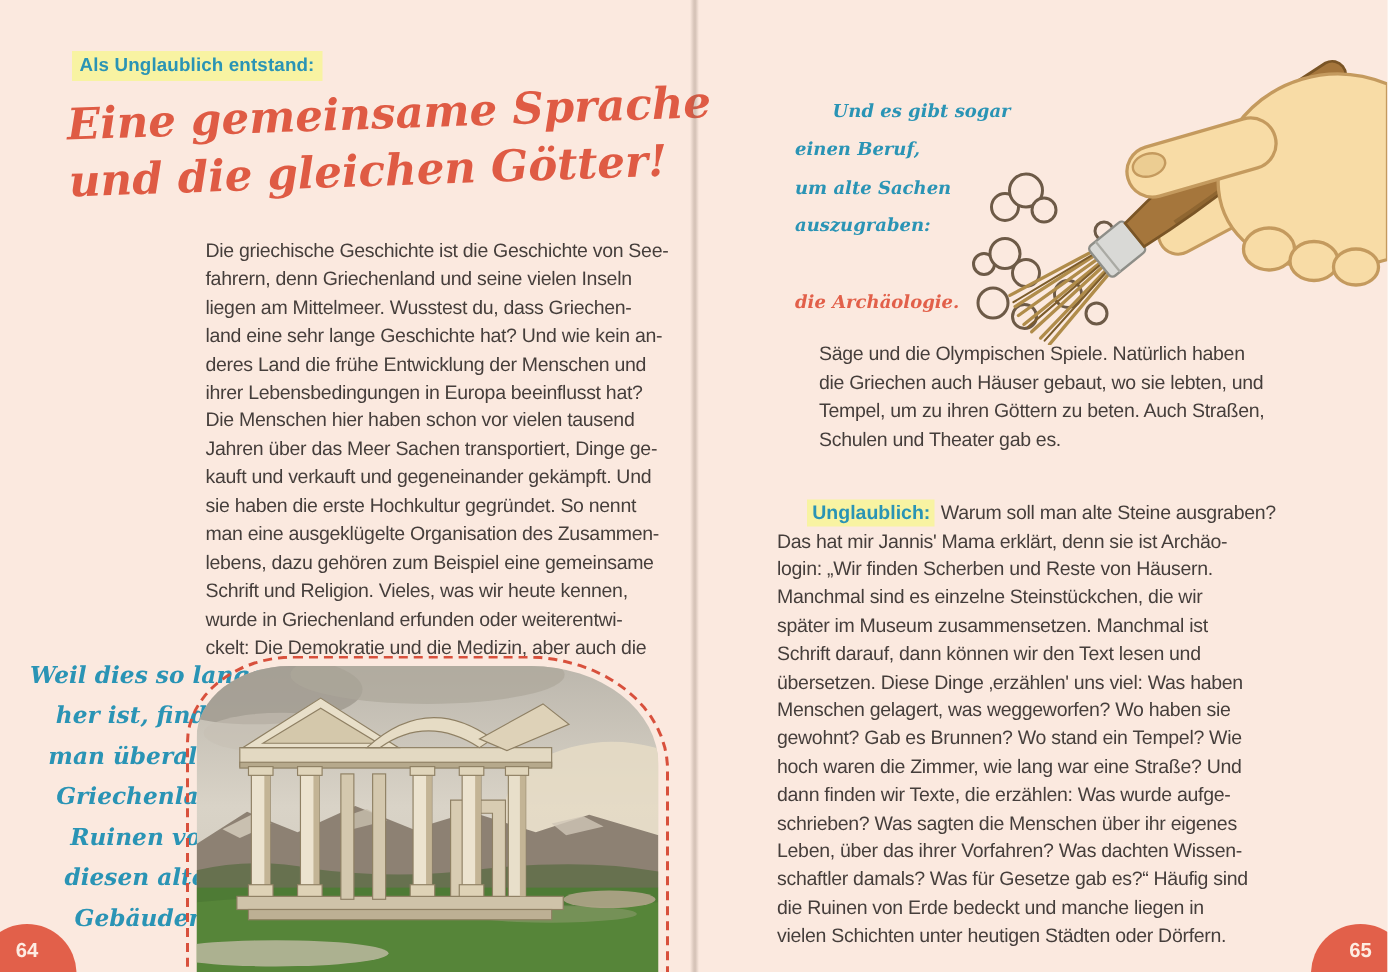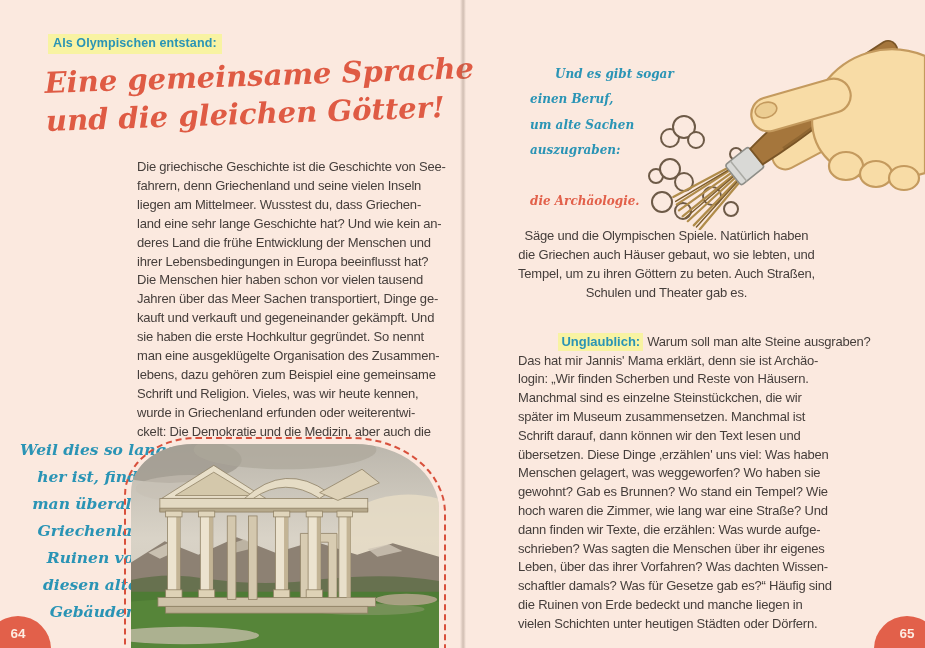--- a/index.html
+++ b/index.html
@@ -59,42 +59,42 @@
     position:absolute; left:530px; top:36px; width:180px;
     color:#2a94b5; font-size:12px; line-height:25.5px; font-weight:600;
     white-space:pre;
   }
   .script-note-right .accent { color:#e2604a; display:block; }
   .brush-illustration {
     position:absolute; left:638px; top:26px; width:287px; height:204px;
   }
   .para2 .hl-label {
     background:#f8f3a2; color:#2a94b5; font-weight:bold;
-    padding:1px 3px 2px 3px; margin-right:4px; letter-spacing:0;margin-left:20px;
+    padding:1px 3px 2px 3px; margin-right:4px; letter-spacing:0;
   }
 
   
   .page-circle {
     position:absolute; width:66px; height:66px; border-radius:50%;
     background:#e2604a; color:#fdece2;
     font-weight:bold; font-size:13.5px;
     display:flex; justify-content:center;
   }
   .page-circle span { margin-top:10px; }
   .page-circle.left  { left:-15px; top:616px; }
   .page-circle.right { left:874px; top:616px; }
 </style>
 </head>
 <body>
 
 <div class="spread">
 
   <div>
 
-    <div class="kicker" style="left:48px; top:34px;">Als Olympischen entstand:</div>
+    <div class="kicker" style="left:48px; top:34px;">Als Unglaublich entstand:</div>
 
     <h1 class="heading script">Eine gemeinsame Sprache
 und die gleichen Götter!</h1>
 
     <p class="body-text" style="left:137px; top:158px;">Die griechische Geschichte ist die Geschichte von See-
 fahrern, denn Griechenland und seine vielen Inseln
 liegen am Mittelmeer. Wusstest du, dass Griechen-
 land eine sehr lange Geschichte hat? Und wie kein an-
 deres Land die frühe Entwicklung der Menschen und
 ihrer Lebensbedingungen in Europa beeinflusst hat?
@@ -238,21 +238,21 @@
       <g fill="#f8dca6" stroke="#c49a5e" stroke-width="2.2" stroke-linejoin="round">
         <path d="M287,30 C248,14 208,28 186,58 C168,85 170,118 195,138 C224,160 268,153 287,147 Z"></path>
         <ellipse cx="208" cy="140" rx="17" ry="14"></ellipse>
         <ellipse cx="238" cy="148" rx="16" ry="13"></ellipse>
         <ellipse cx="266" cy="152" rx="15" ry="12"></ellipse>
         <rect x="112" y="62" width="102" height="34" rx="17" transform="rotate(-16 163 79)"></rect>
         <ellipse cx="128" cy="84" rx="11" ry="7.5" transform="rotate(-16 128 84)" fill="#eccd92" stroke-width="1.6"></ellipse>
       </g>
     </svg>
 
-    <p class="body-text" style="left:518px; top:227px;text-align:center;">Säge und die Olympischen Spiele. Natürlich haben
+    <p class="body-text" style="left:546px; top:227px;">Säge und die Olympischen Spiele. Natürlich haben
 die Griechen auch Häuser gebaut, wo sie lebten, und
 Tempel, um zu ihren Göttern zu beten. Auch Straßen,
 Schulen und Theater gab es.</p>
 
     <p class="body-text para2" style="left:518px; top:314px; line-height:18.8px;">
       <span class="hl-label">Unglaublich:</span><span>Warum soll man alte Steine ausgraben?
 Das hat mir Jannis' Mama erklärt, denn sie ist Archäo-
 login: „Wir finden Scherben und Reste von Häusern.
 Manchmal sind es einzelne Steinstückchen, die wir
 später im Museum zusammensetzen. Manchmal ist

